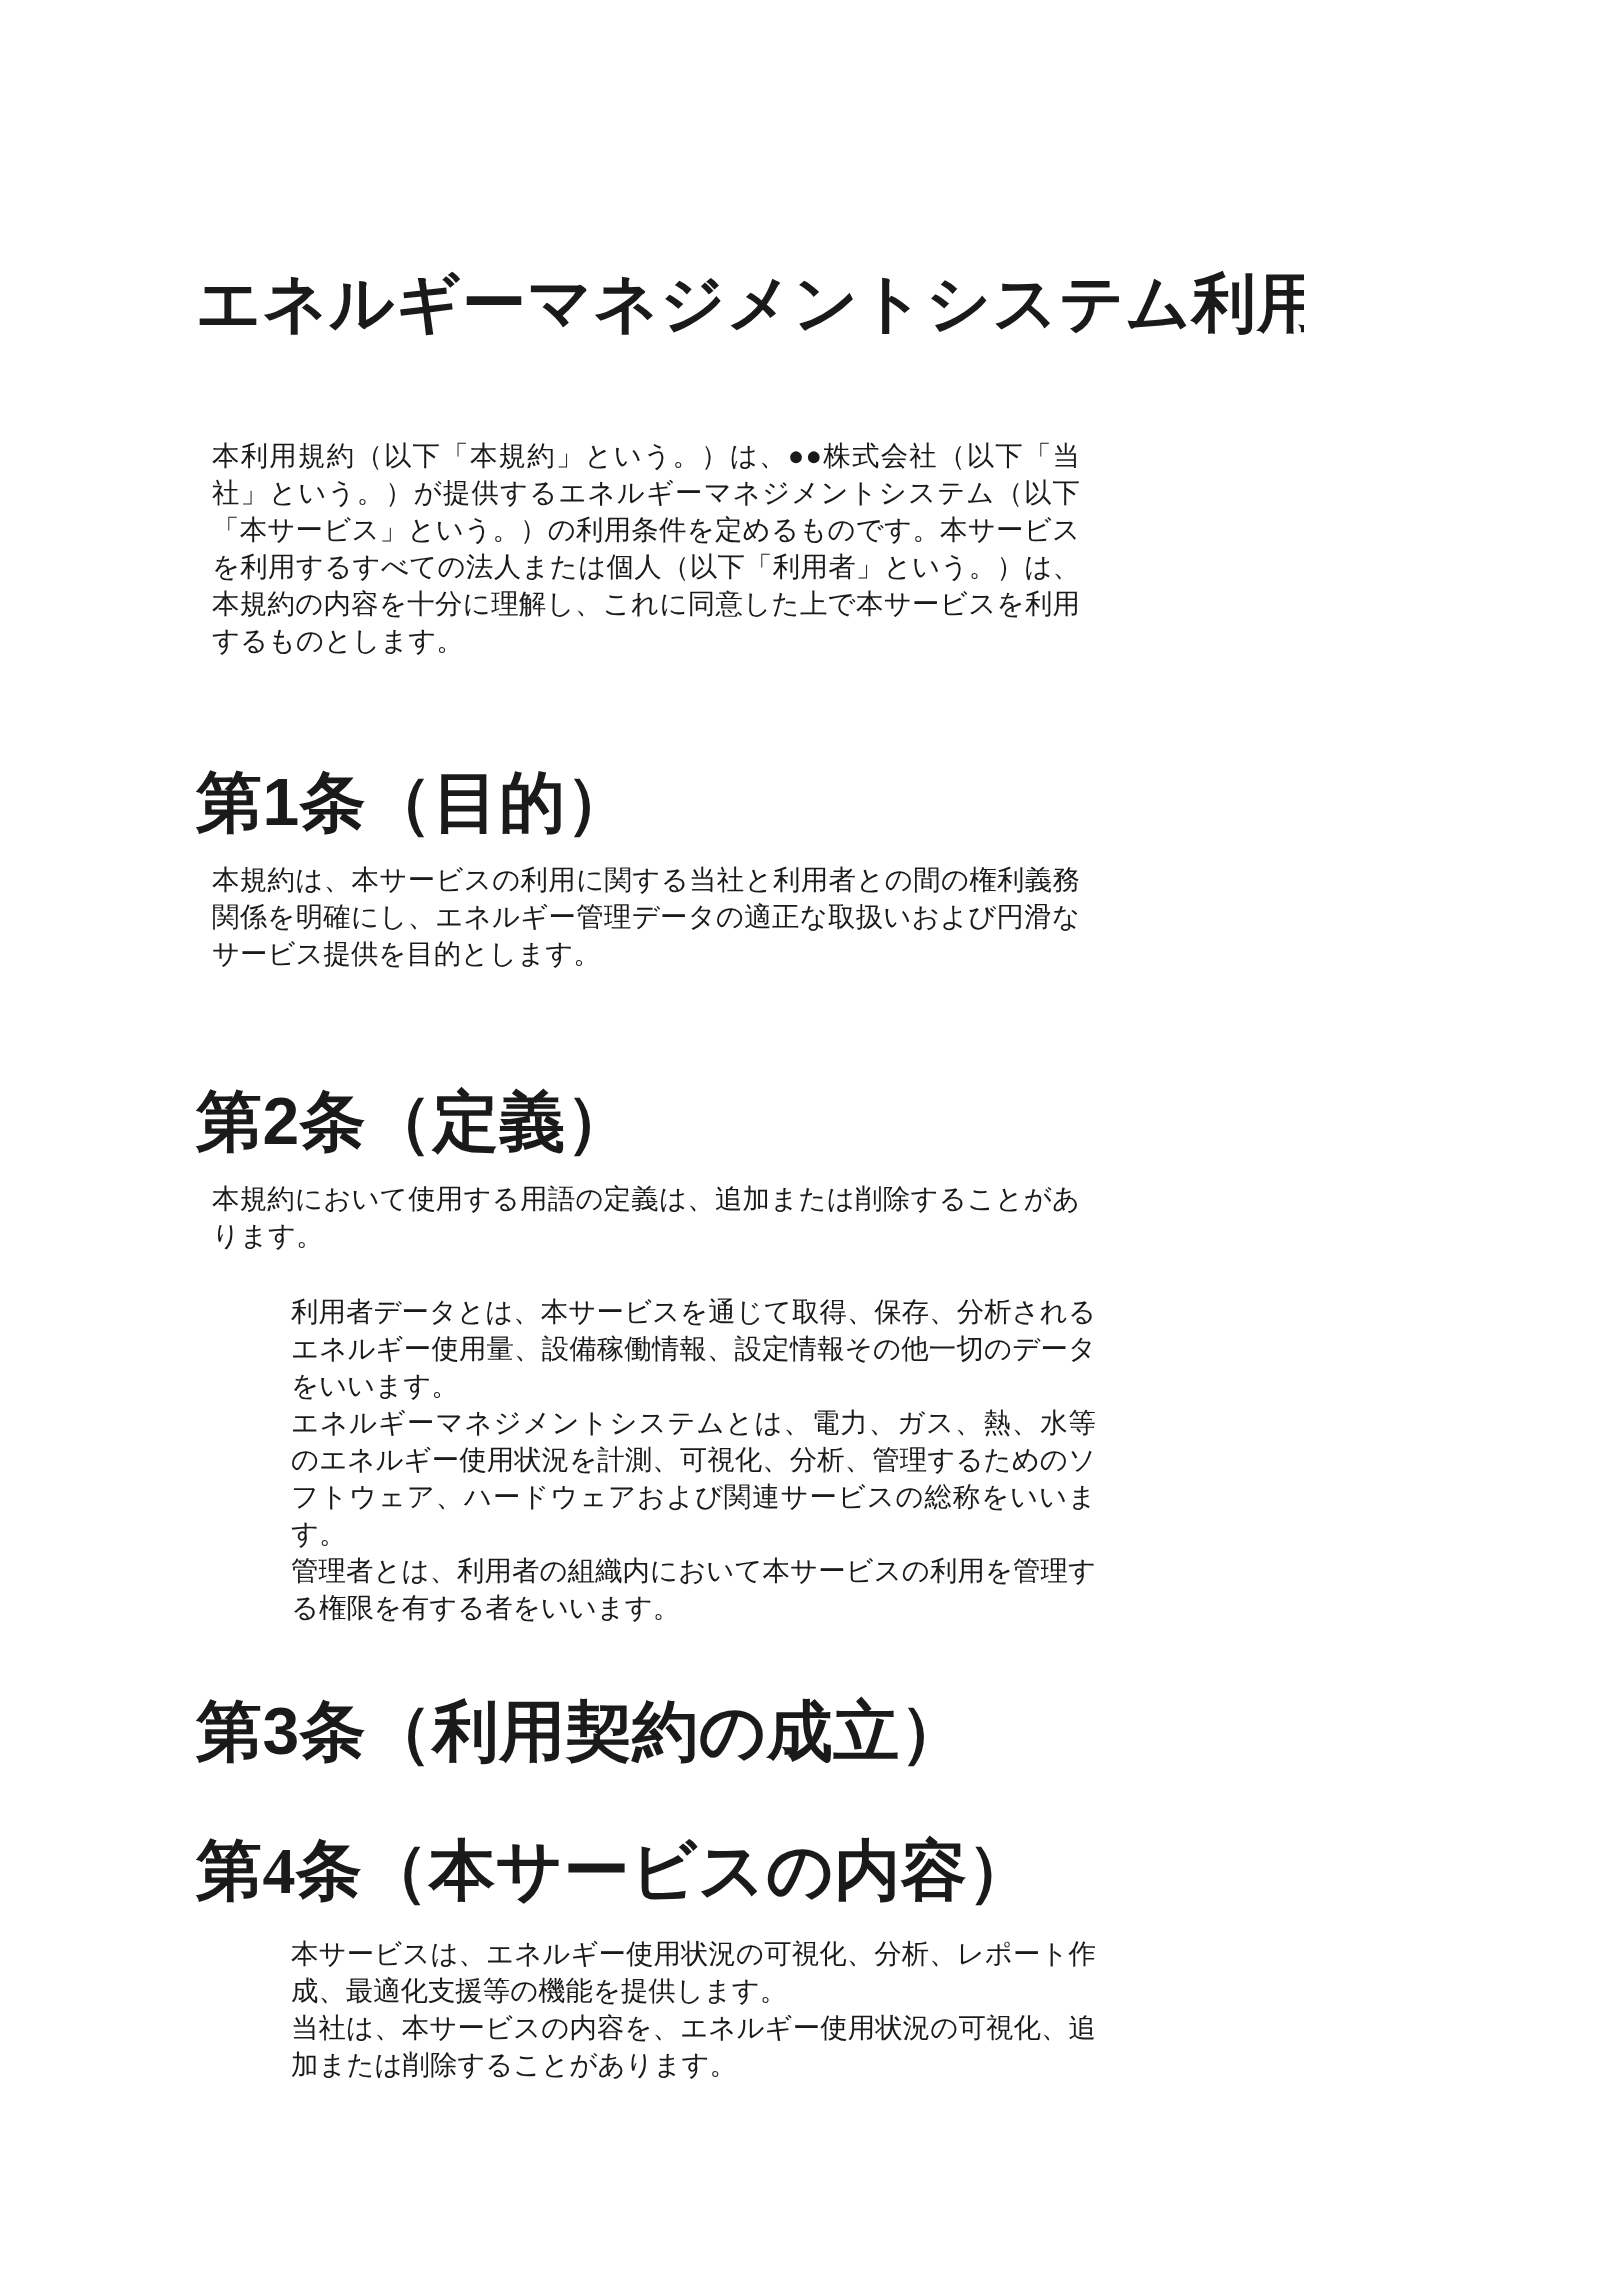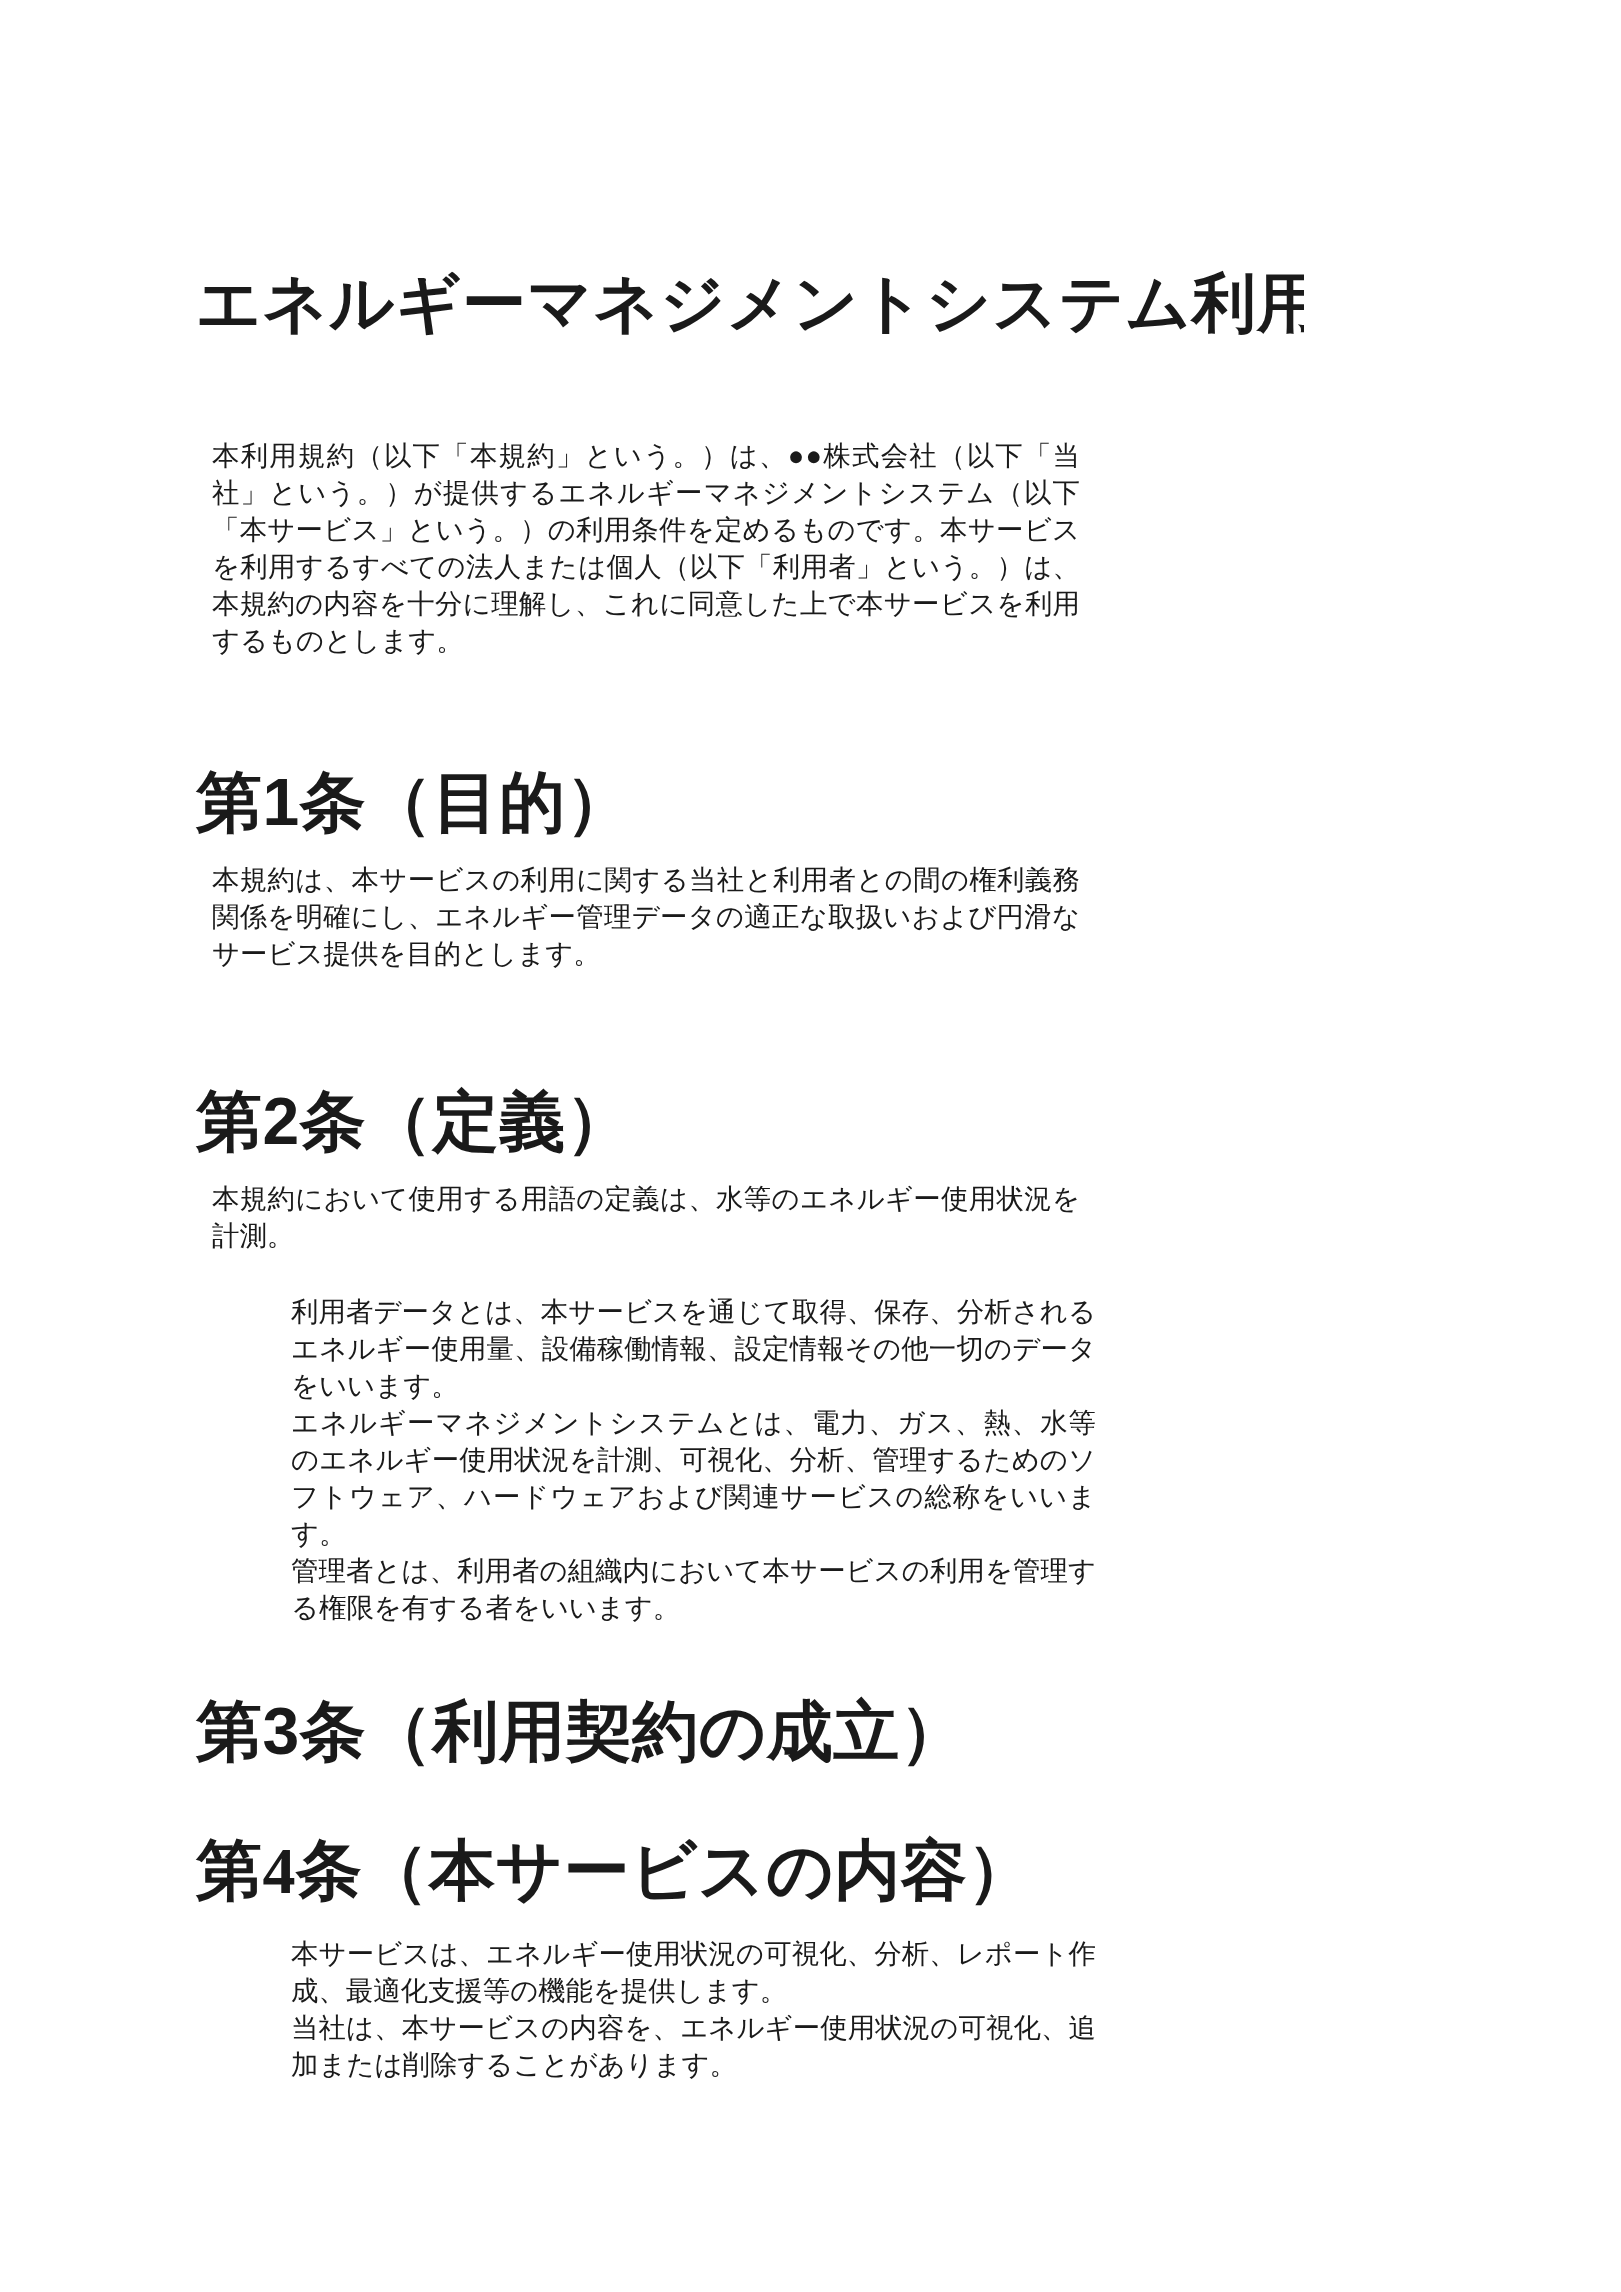--- a/index.html
+++ b/index.html
@@ -78,21 +78,21 @@
 
   <p class="intro">本利用規約（以下「本規約」という。）は、●●株式会社（以下「当社」という。）が提供するエネルギーマネジメントシステム（以下「本サービス」という。）の利用条件を定めるものです。本サービスを利用するすべての法人または個人（以下「利用者」という。）は、本規約の内容を十分に理解し、これに同意した上で本サービスを利用するものとします。</p>
 
   <section class="section">
     <h2 class="section-heading mt-a">第1条（目的）</h2>
     <p class="body-text">本規約は、本サービスの利用に関する当社と利用者との間の権利義務関係を明確にし、エネルギー管理データの適正な取扱いおよび円滑なサービス提供を目的とします。</p>
   </section>
 
   <section class="section">
     <h2 class="section-heading mt-b">第2条（定義）</h2>
-    <p class="body-text">本規約において使用する用語の定義は、水等のエネルギー使用状況を計測。</p>
+    <p class="body-text">本規約において使用する用語の定義は、追加または削除することがあります。</p>
     <div class="items">
       <p class="item">利用者データとは、本サービスを通じて取得、保存、分析されるエネルギー使用量、設備稼働情報、設定情報その他一切のデータをいいます。</p>
       <p class="item">エネルギーマネジメントシステムとは、電力、ガス、熱、水等のエネルギー使用状況を計測、可視化、分析、管理するためのソフトウェア、ハードウェアおよび関連サービスの総称をいいます。</p>
       <p class="item">管理者とは、利用者の組織内において本サービスの利用を管理する権限を有する者をいいます。</p>
     </div>
   </section>
 
   <section class="section">
     <h2 class="section-heading mt-c">第3条（利用契約の成立）</h2>
   </section>

